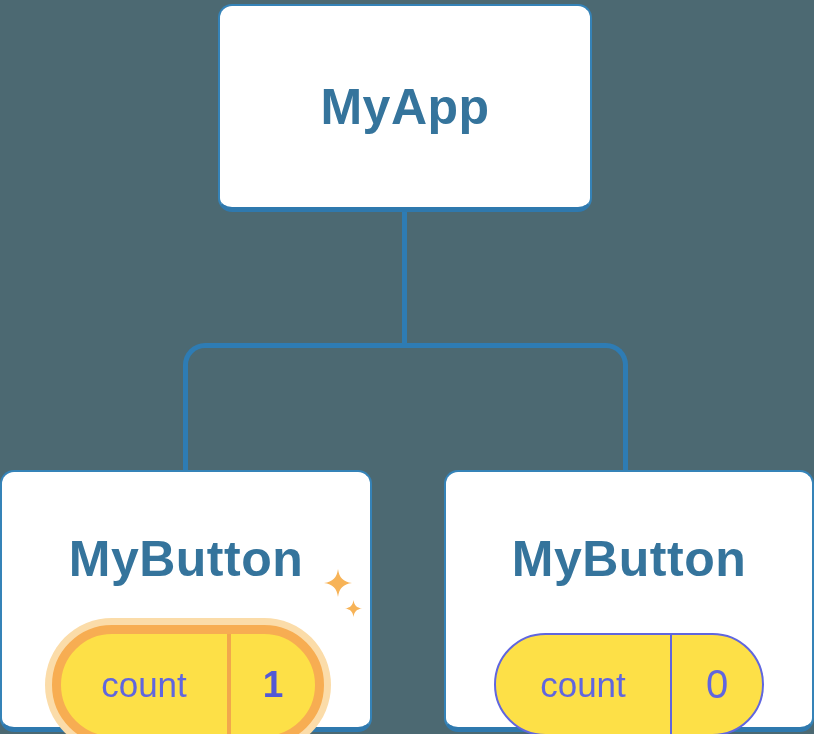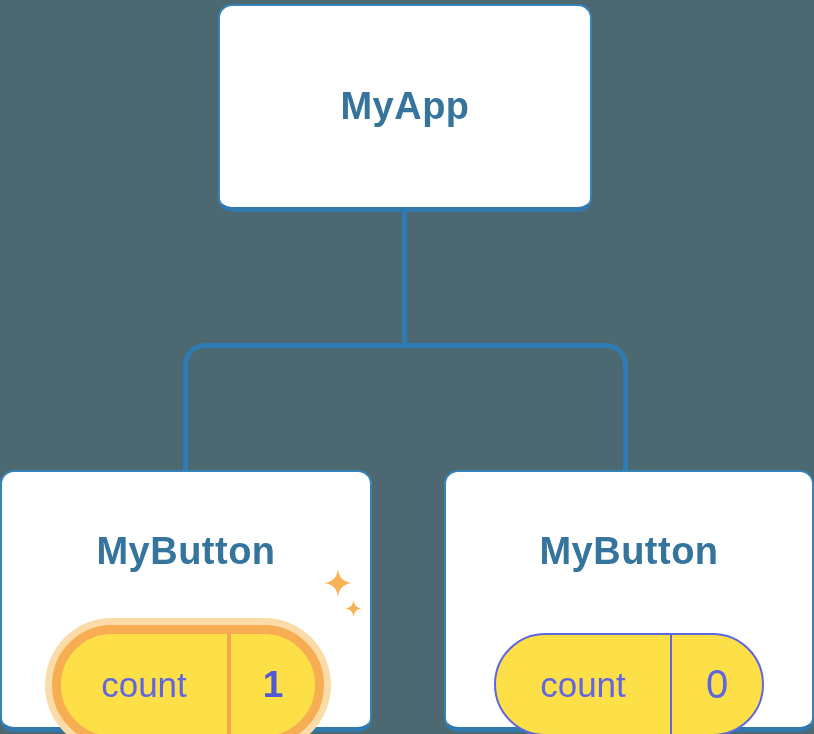--- a/index.html
+++ b/index.html
@@ -35,21 +35,21 @@
     border-radius:14px;
   }
   .card-root{
     left:218px;top:4px;width:374px;height:208px;
     display:flex;align-items:center;justify-content:center;
   }
   .card-child-left{left:0px;top:470px;width:372px;height:262px;}
   .card-child-right{left:444px;top:470px;width:370px;height:262px;}
   .node-title{
     color:var(--title);
-    font-size:38px;
+    font-size:50px;
     font-weight:600;
     letter-spacing:0.5px;
   }
   .child-title{
     position:absolute;
     top:58px;left:0;right:0;
     text-align:center;
   }
   
   .stem{

